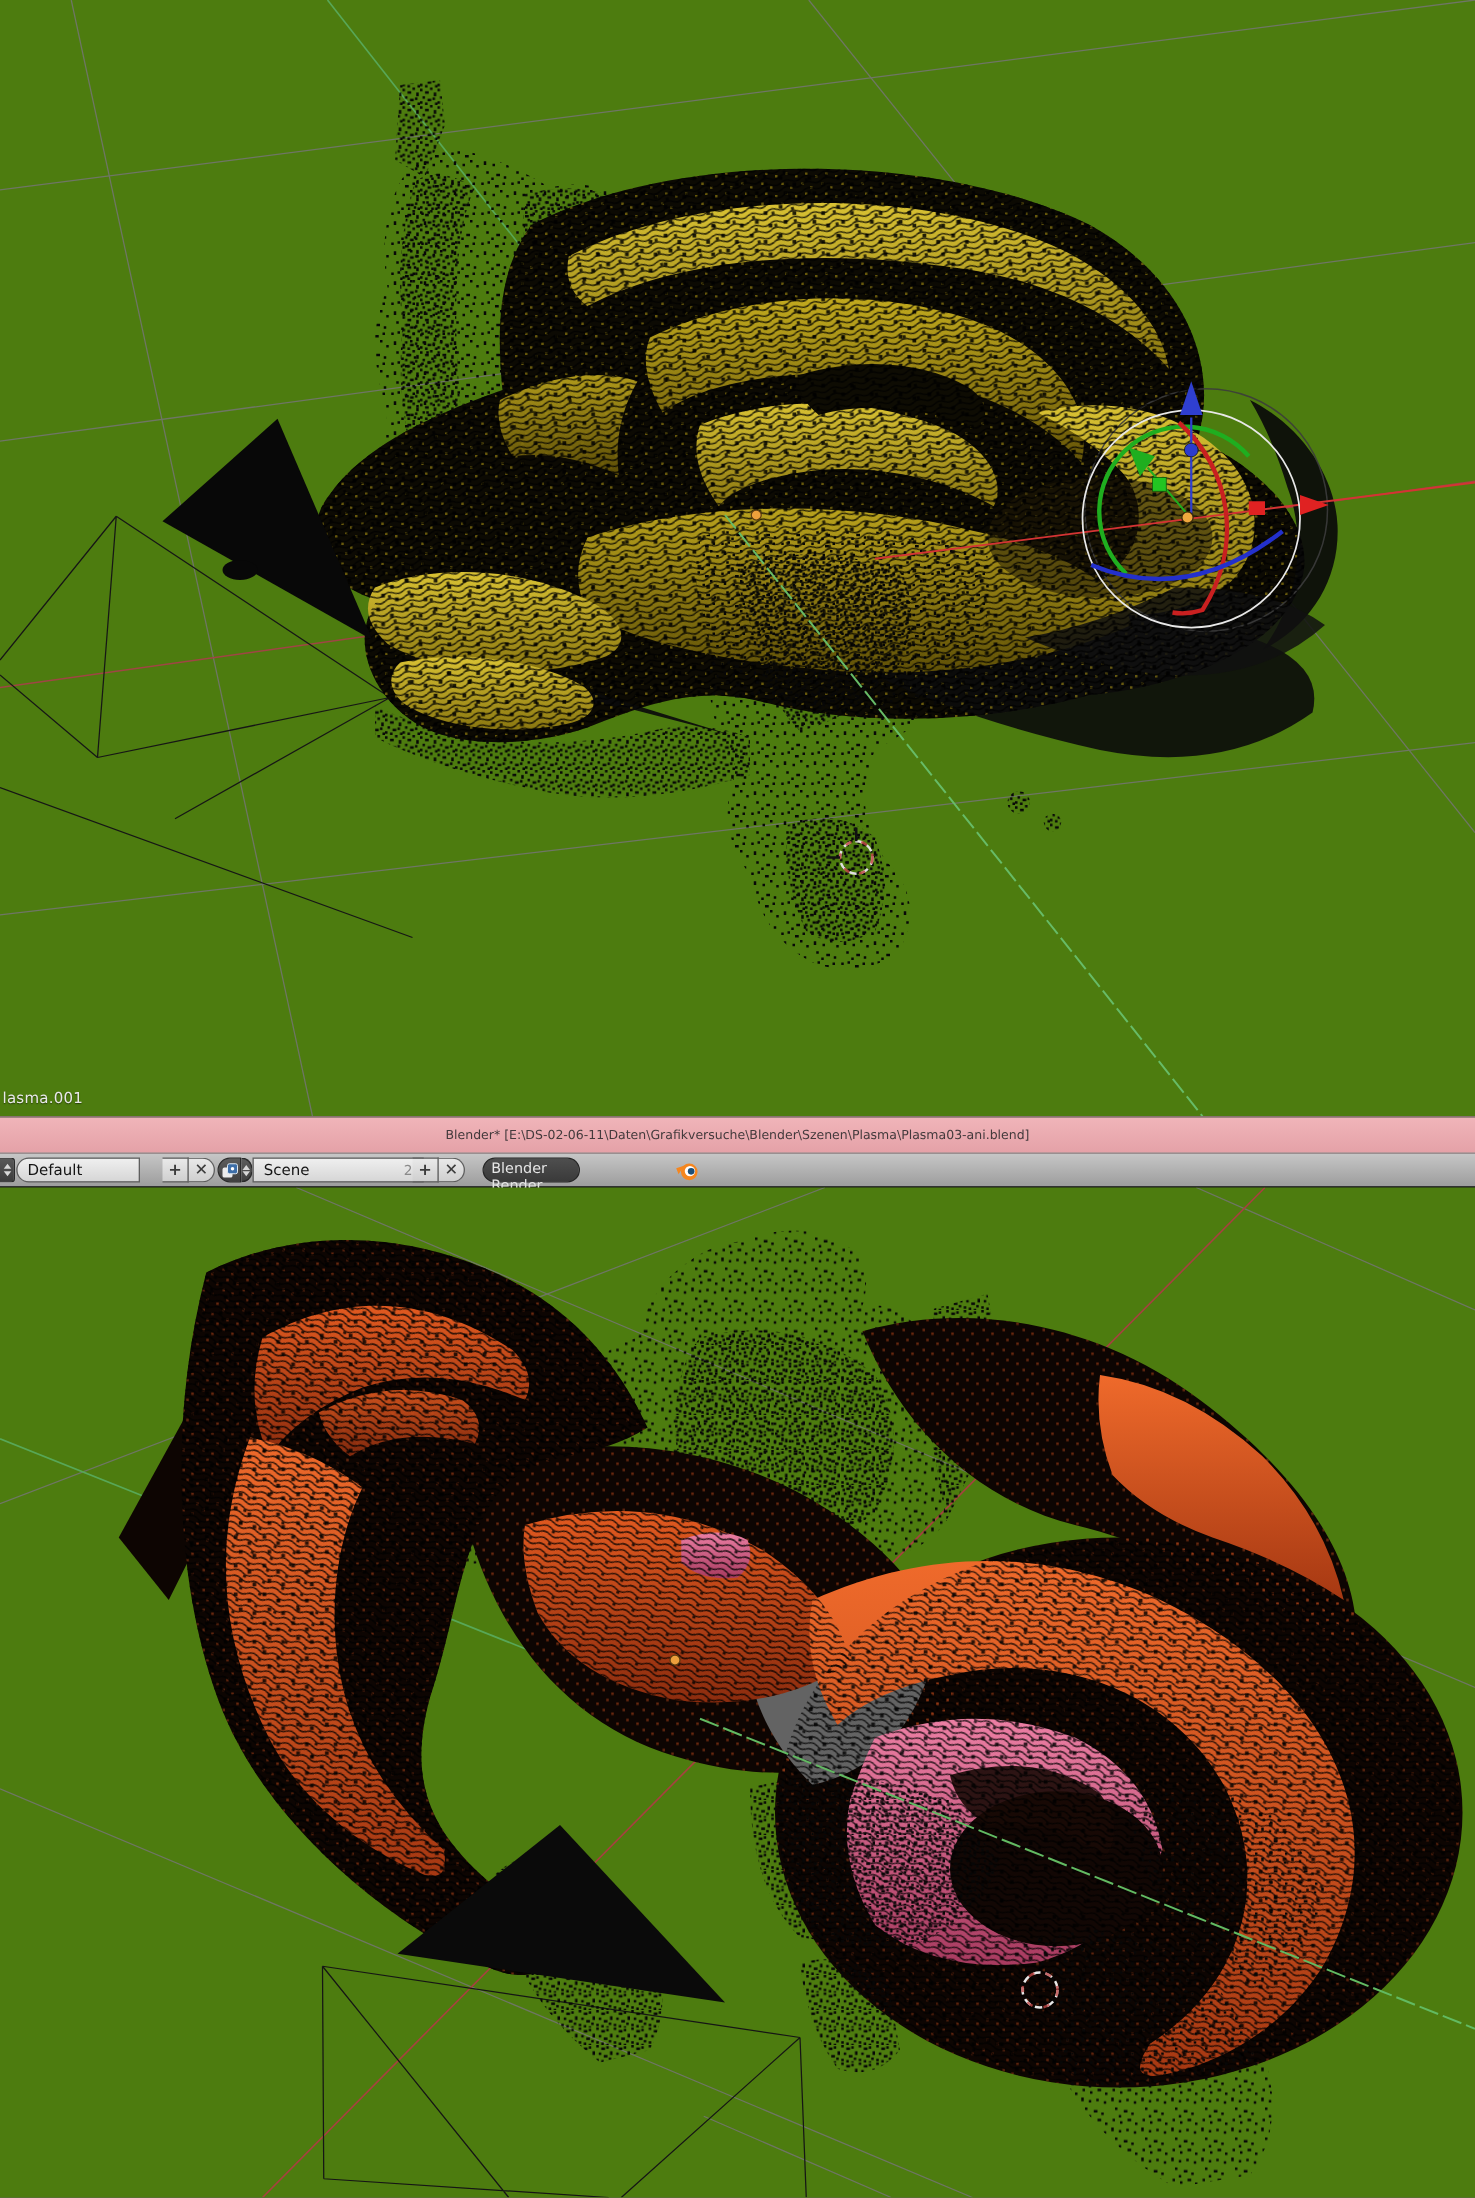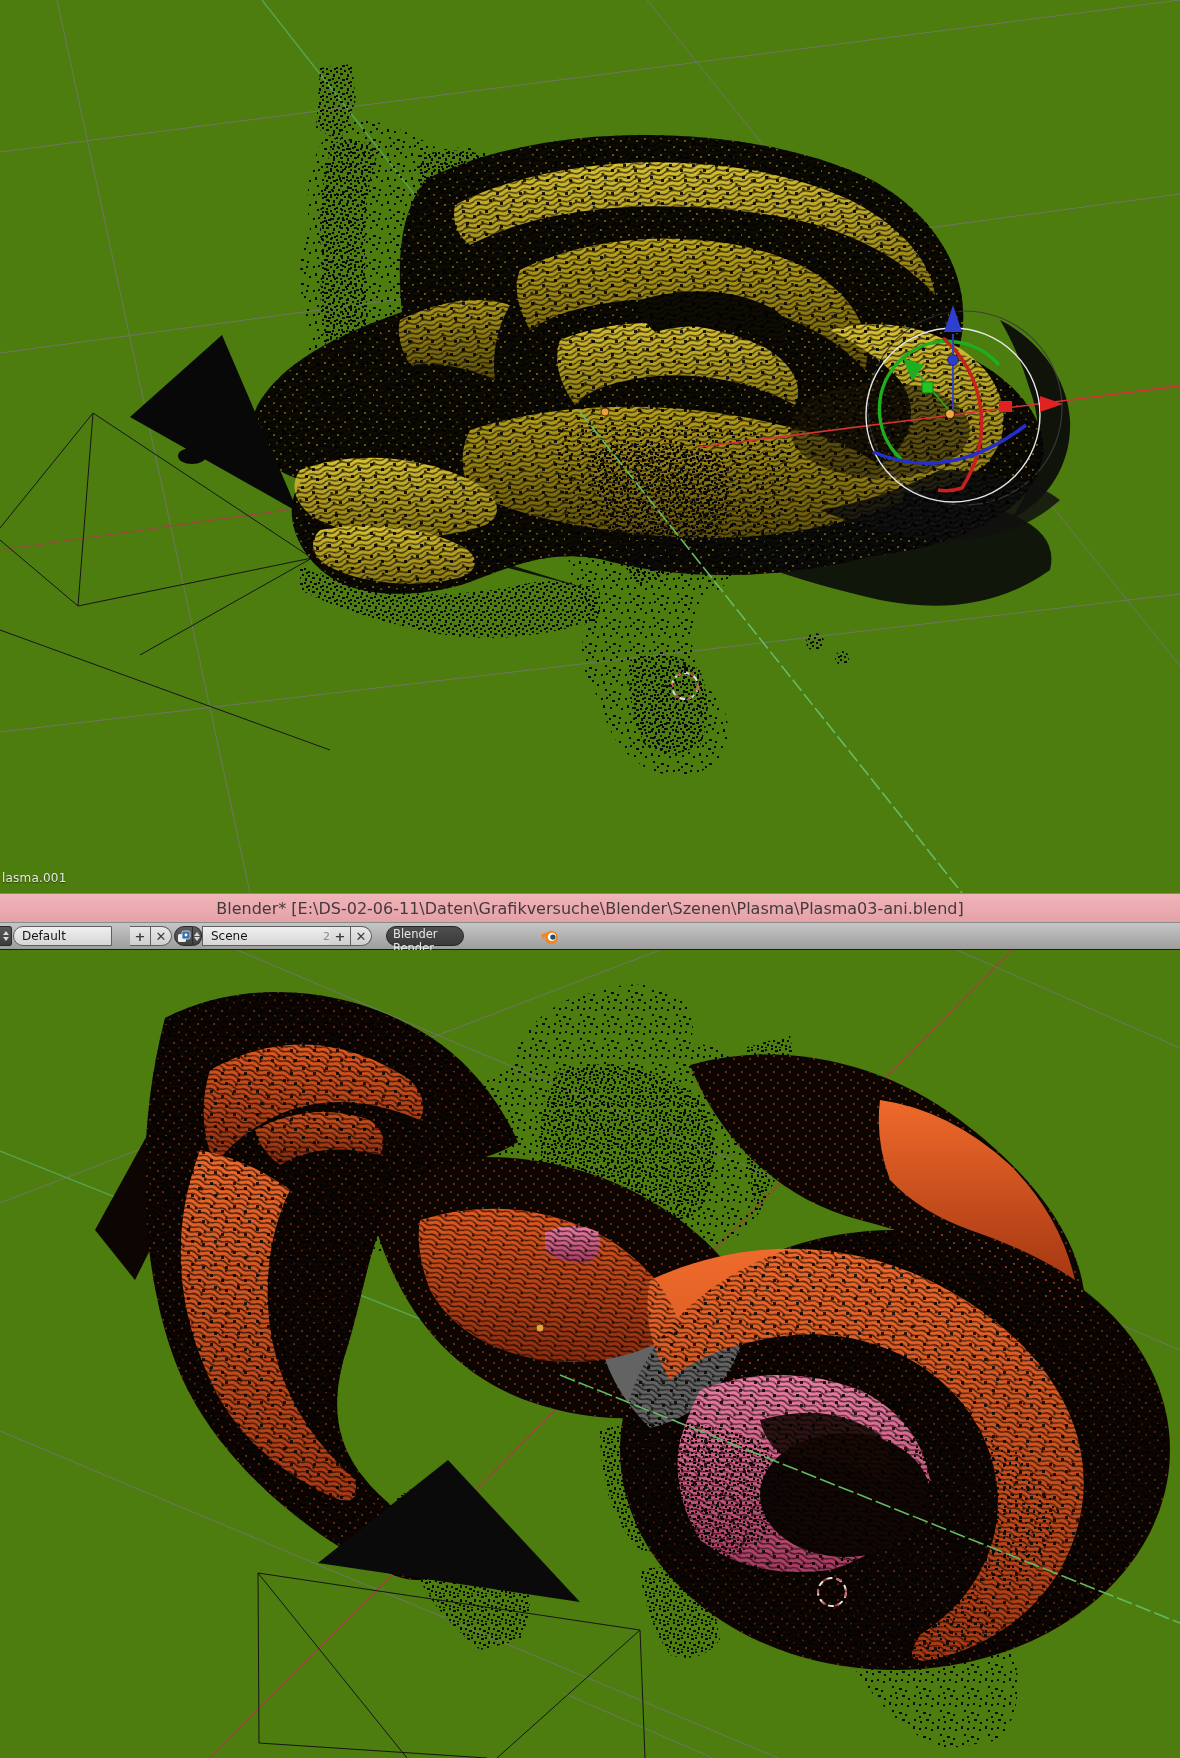--- a/index.html
+++ b/index.html
@@ -6,21 +6,21 @@
     font-family:"DejaVu Sans","Liberation Sans",sans-serif;}
   .vp{position:absolute;left:0;width:1180px;overflow:hidden;background:#4d7c0f;}
   #vp-top{top:0;height:893px;border-bottom:1px solid #4a4a4a;}
   #vp-bottom{top:950px;height:808px;}
   .obj-label{position:absolute;left:2px;bottom:8px;color:#e9e9e9;font-size:12px;
     text-shadow:0 1px 1px rgba(0,0,0,.5);letter-spacing:.2px;}
   
   #titlebar{position:absolute;top:893px;left:0;width:1180px;height:29px;
     background:linear-gradient(#f0b4b9,#e4a1a7);border-top:1px solid #9d7d80;
     display:flex;align-items:center;justify-content:center;}
-  #titlebar .ttl{font-size:16px;color:#433a3c;}
+  #titlebar .ttl{font-size:10px;color:#433a3c;}
   
   #infobar{position:absolute;top:922px;left:0;width:1180px;height:26px;
     background:linear-gradient(#c6c6c6,#9d9d9d);border-top:1px solid #8b8b8b;
     border-bottom:2px solid #1d1d1d;}
   .ib{position:absolute;top:3px;height:20px;box-sizing:border-box;}
   .updown-sliver{left:0;width:12px;background:linear-gradient(#585858,#3c3c3c);
     border:1px solid #2a2a2a;border-left:none;border-radius:0 3px 3px 0;
     display:flex;flex-direction:column;align-items:center;justify-content:center;gap:2px;}
   .tri-up{width:0;height:0;border-left:3px solid transparent;border-right:3px solid transparent;
     border-bottom:4px solid #d8d8d8;}

